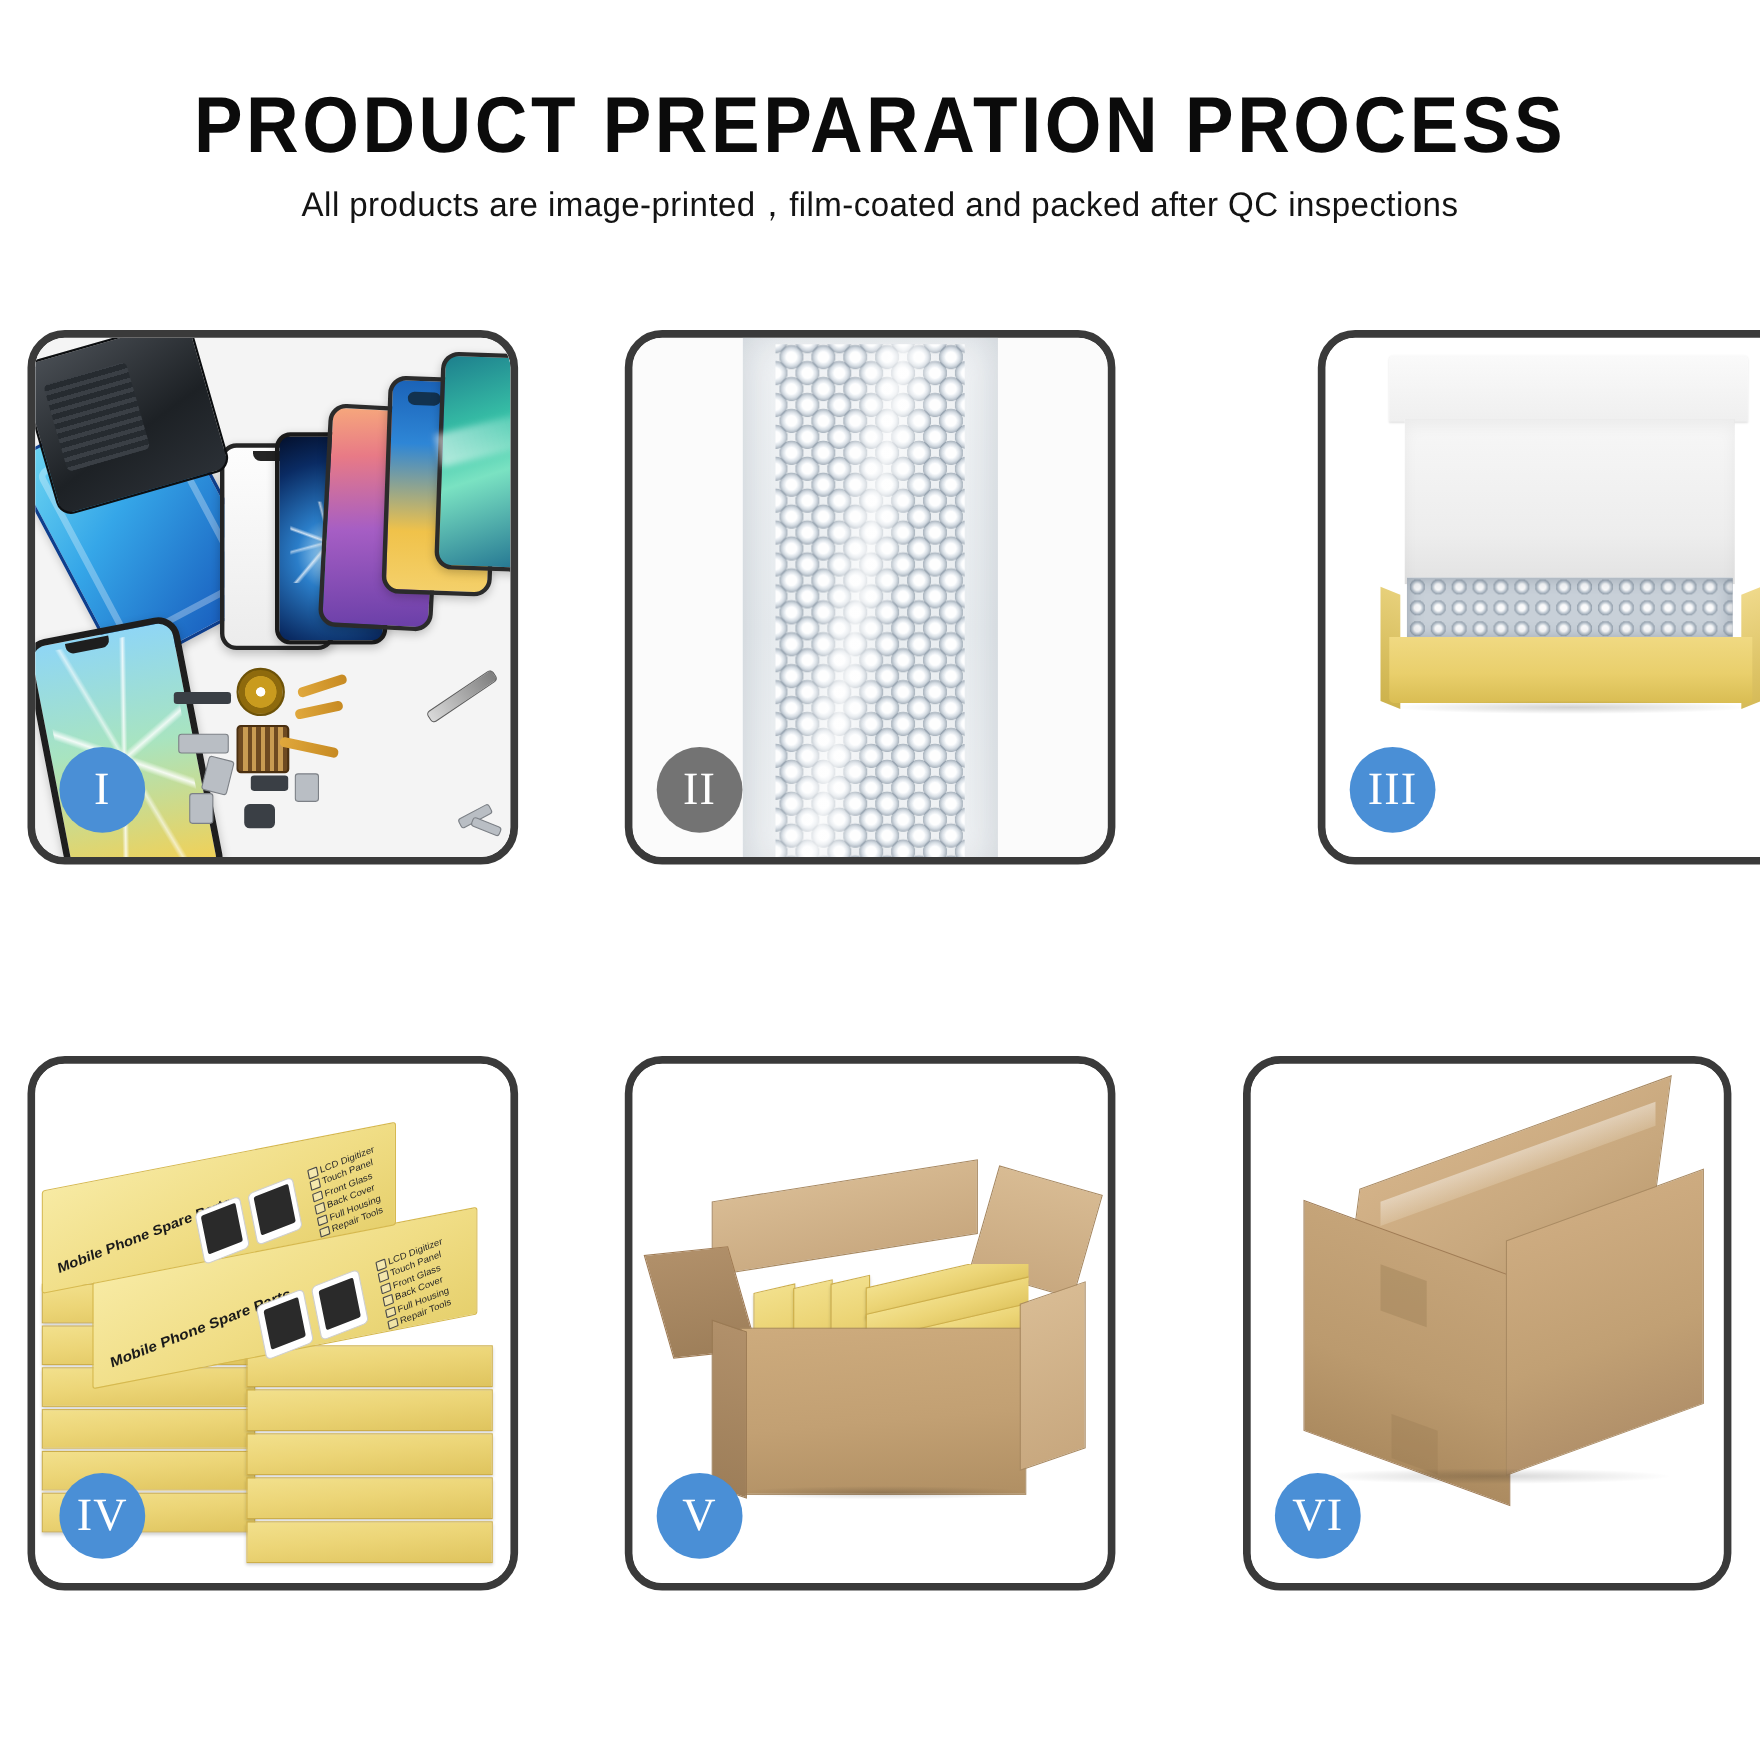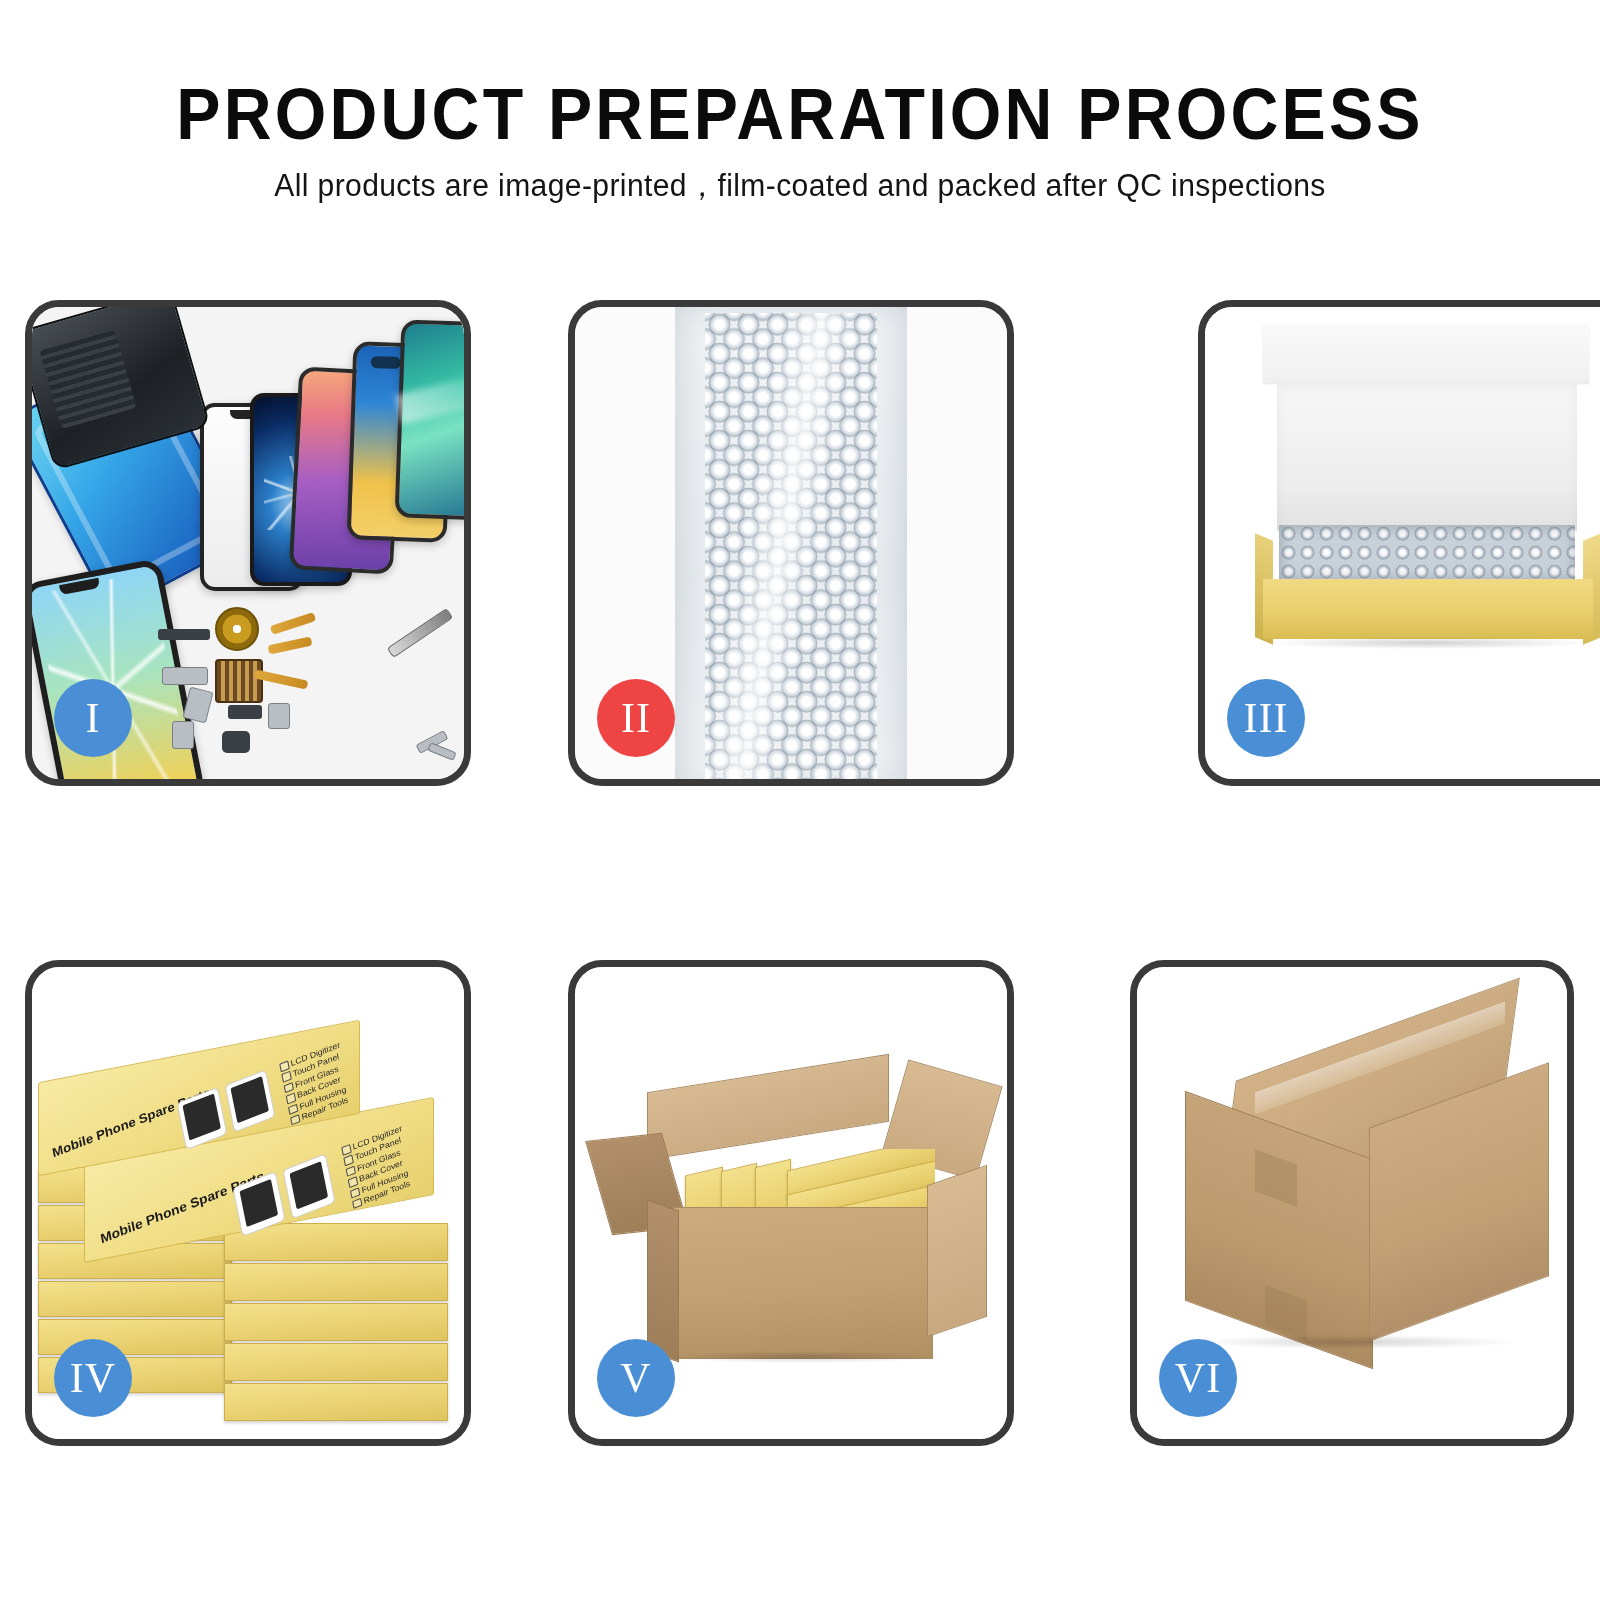--- a/index.html
+++ b/index.html
@@ -300,21 +300,21 @@
     </div>
   </div>
 
   <div class="panel" style="left:568px;top:300px;width:446px;height:486px;">
     <div class="panel-inner">
       <div class="p2bg"></div>
       <div class="bubblepack">
         <div class="bubbles"></div>
         <div class="bubbles-sheen"></div>
       </div>
-      <div class="badge" style="left:22px;top:372px;background:#ef4444;">II</div>
+      <div class="badge" style="left:22px;top:372px;background:#737373;">II</div>
     </div>
   </div>
 
   <div class="panel" style="left:1198px;top:300px;width:446px;height:486px;padding-left:24px;">
     <div class="panel-inner">
       <div class="p3bg"></div>
       <div class="p3-lid-back"></div>
       <div class="p3-lid-inner"></div>
       <div class="p3-box-left"></div>
       <div class="p3-box-right"></div>

